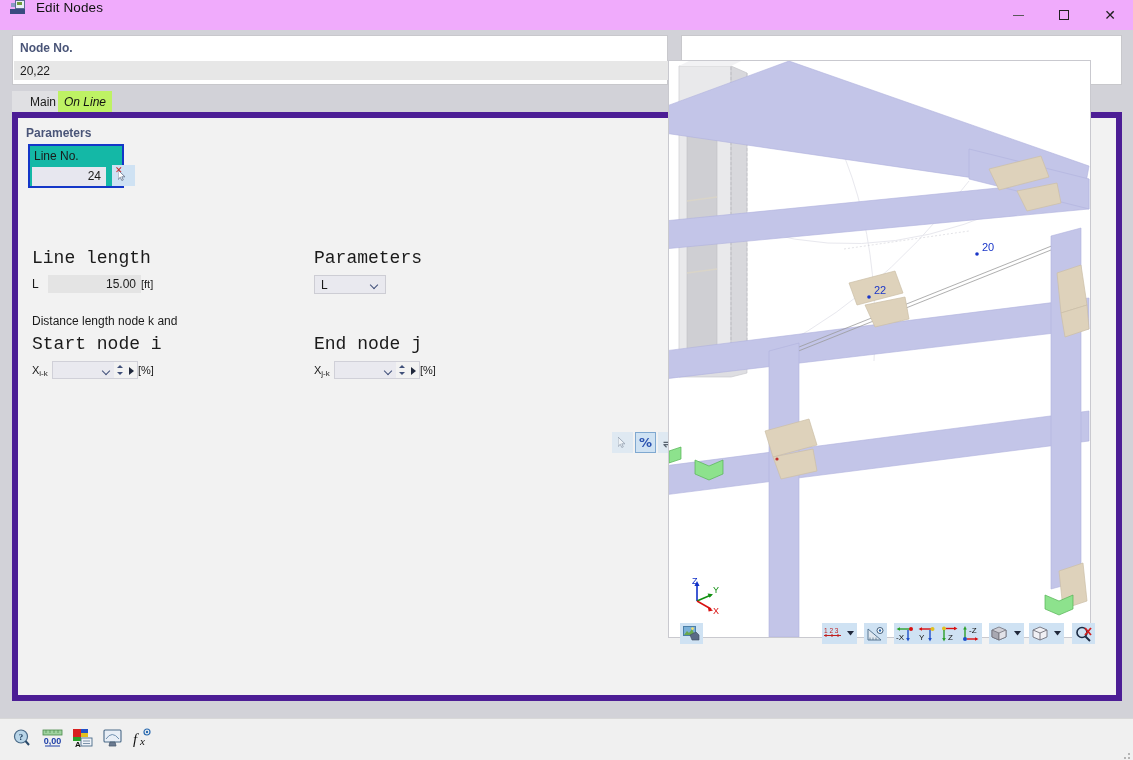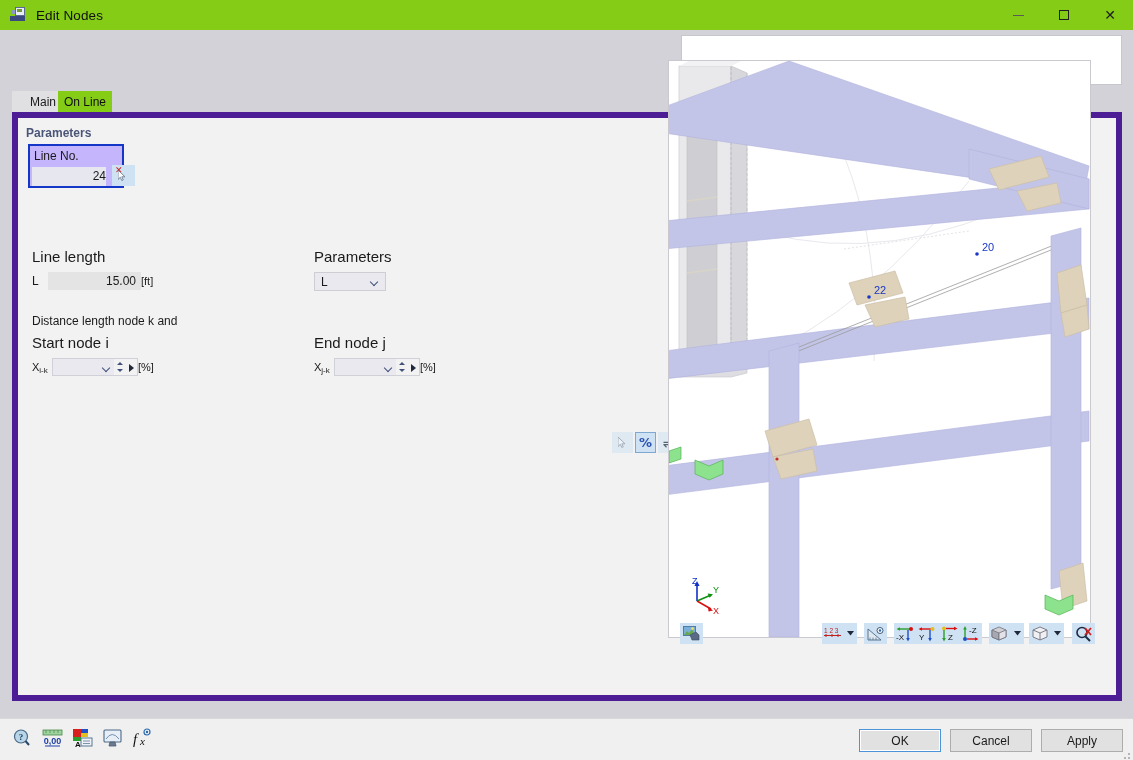--- a/index.html
+++ b/index.html
@@ -15,24 +15,23 @@
     color: #1a1a1a;
     overflow: hidden;
     position: relative;
   }
 
   
   .titlebar {
     position: absolute;
     left: 0; top: 0;
     width: 1133px; height: 30px;
-    background: #84cc16;
+    background: #f0abfc;
     border-bottom: 1px solid #e8e8e8;
     display: flex;
-    align-items: center;
   }
   .title-icon {
     margin-left: 10px;
     width: 16px; height: 16px;
     position: relative;
     flex: none;
   }
   .title-icon .ti-base {
     position: absolute; left: 0; top: 9px;
     width: 15px; height: 5px;
@@ -136,22 +135,23 @@
     height: 21px;
     display: flex;
     align-items: center;
     justify-content: center;
     font-size: 12px;
     color: #1a1a1a;
     background: #e0e0e3;
     box-sizing: border-box;
   }
   .tab.active {
-    background: #84cc16;
+    background: #bef264;
     color: #111;
+    font-style: italic;
   }
   .tab-main { left: 0; width: 62px; }
   .tab-online { left: 46px; width: 54px; }
 
   
   .content-panel {
     position: absolute;
     left: 12px; top: 82px;
     width: 1110px; height: 589px;
     background: #f2f2f2;
@@ -166,37 +166,38 @@
     font-weight: bold;
     color: #4a5578;
   }
 
   
   .lineno-focus {
     position: absolute;
     left: 10px; top: 26px;
     width: 96px; height: 44px;
     border: 2px solid #1437c8;
-    background: #c4b5fd;
+    background: #14b8a6;
     box-sizing: border-box;
   }
   .lineno-label {
     position: absolute;
     left: 4px; top: 3px;
     font-size: 12px;
     color: #1a1a1a;
     white-space: nowrap;
   }
   .lineno-input {
     position: absolute;
     left: 2px; top: 21px;
     width: 74px; height: 19px;
     background: #e7e7ef;
     box-sizing: border-box;
     text-align: right;
+    padding-right: 5px;
     line-height: 19px;
     font-size: 12px;
     color: #1a1a1a;
   }
   .pick-btn {
     position: absolute;
     left: 94px; top: 47px;
     width: 23px; height: 21px;
     background: #cfe2f3;
     box-sizing: border-box;
@@ -213,24 +214,25 @@
     color: #cc2222;
     font-weight: bold;
     line-height: 1;
     font-family: "DejaVu Sans", sans-serif;
   }
 
   
   .grp-line-length { position: absolute; left: 14px; top: 130px; }
   .grp-reference  { position: absolute; left: 296px; top: 130px; }
   .field-label {
-    font-size: 15px;
+    font-size: 18px;
     color: #1a1a1a;
     margin-bottom: 7px;
     white-space: nowrap;
+    font-family: Liberation Mono, monospace;
   }
   .ll-row { display: flex; align-items: center; }
   .ll-prefix {
     width: 16px;
     font-size: 12px;
     color: #1a1a1a;
   }
   .ll-value {
     width: 93px; height: 18px;
     background: #e4e4e4;
@@ -488,20 +490,24 @@
       <span class="max-glyph"></span>
     </div>
     <div class="win-btn close">
       <span class="close-glyph">✕</span>
     </div>
   </div>
 </div>
 
 <div class="dialog-body">
 
+  <div class="nodeno-box">
+    <div class="nodeno-label">Node No.</div>
+    <div class="nodeno-field">20,22</div>
+  </div>
 
   <div class="top-right-panel"></div>
 
   <div class="tab-strip">
     <div class="tab tab-main">Main</div>
     <div class="tab tab-online active">On Line</div>
   </div>
 
   <div class="content-panel">
 
@@ -866,24 +872,19 @@
     <div class="st-btn">
       <svg width="21" height="20" viewBox="0 0 21 20">
         <text x="1" y="16" font-size="15" fill="#111" font-family="Liberation Serif, serif" font-style="italic">f</text>
         <text x="8" y="17" font-size="11" fill="#111" font-family="Liberation Serif, serif" font-style="italic">x</text>
         <circle cx="15" cy="4" r="3" fill="none" stroke="#2a6ab0" stroke-width="1.2"></circle>
         <circle cx="15" cy="4" r="1.2" fill="#2a6ab0"></circle>
       </svg>
     </div>
   </div>
 
-  <div class="dlg-buttons">
-    <div class="dlg-btn primary">OK</div>
-    <div class="dlg-btn">Cancel</div>
-    <div class="dlg-btn">Apply</div>
-  </div>
 
   <div class="resize-grip">
     <span class="rg-dot" style="right:0;bottom:0;"></span>
     <span class="rg-dot" style="right:4px;bottom:0;"></span>
     <span class="rg-dot" style="right:0;bottom:4px;"></span>
   </div>
 </div>
 
 </body></html>

